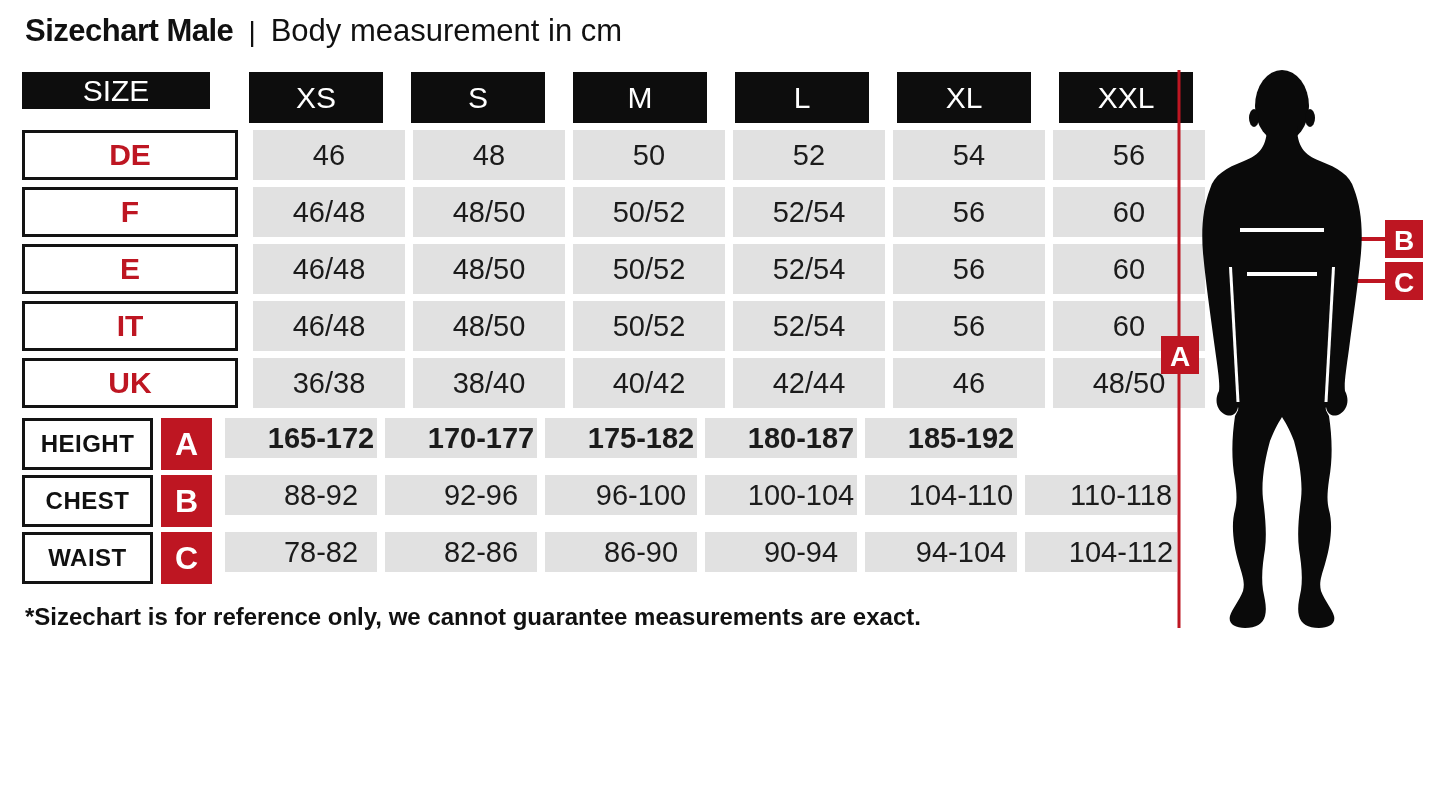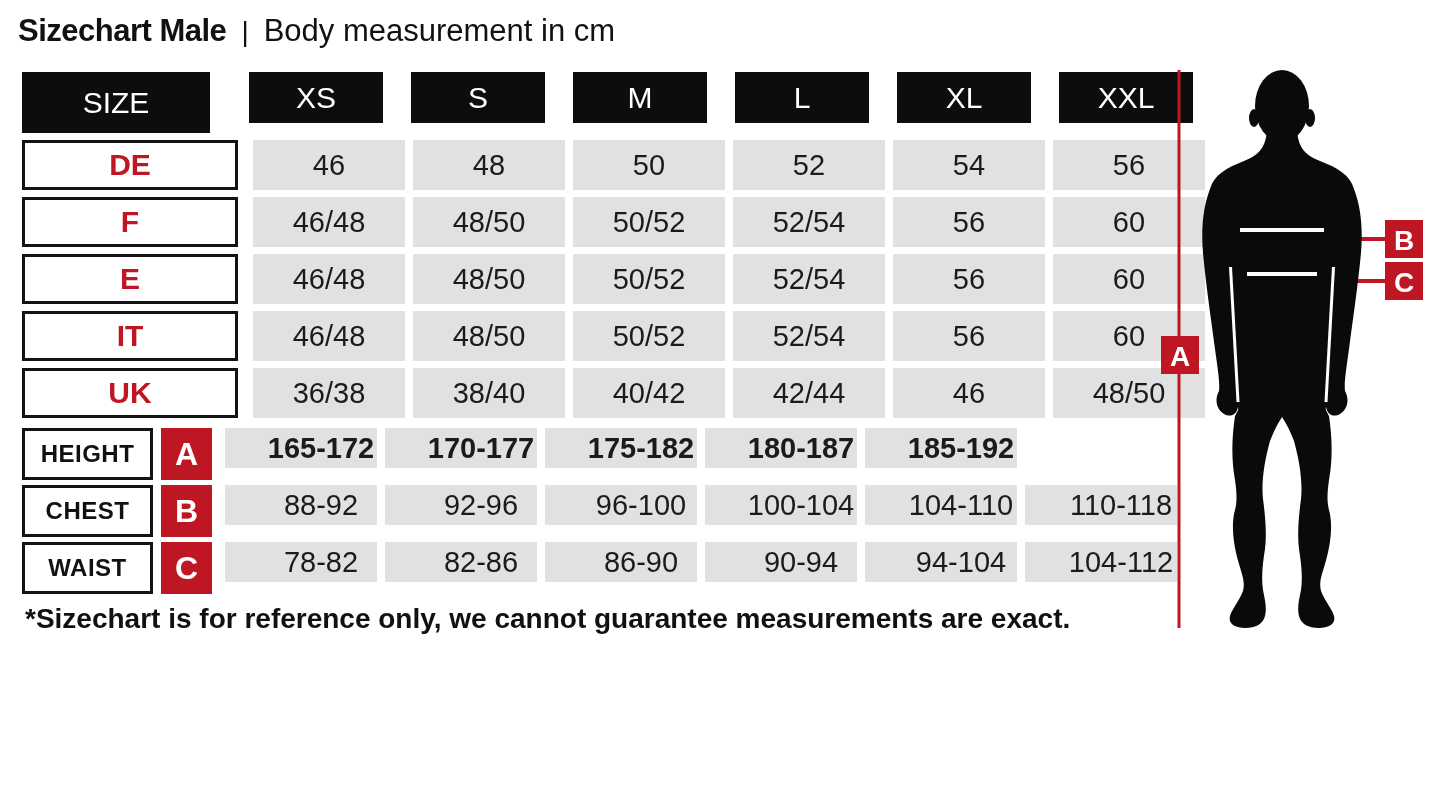--- a/index.html
+++ b/index.html
@@ -1,47 +1,47 @@
 <!DOCTYPE html>
 <html><head>
 <meta charset="utf-8">
 <style>
   html,body{margin:0;padding:0;background:#fff;}
   .page{position:relative;width:1441px;height:795px;background:#ffffff;
         font-family:"Liberation Sans",sans-serif;overflow:hidden;}
 
   
-  .title{position:absolute;left:18px;top:13px;display:flex;align-items:flex-end;
+  .title{position:absolute;left:25px;top:13px;display:flex;align-items:flex-end;
          gap:15px;color:#111;font-size:31px;white-space:nowrap;}
   .title .main{font-weight:700;letter-spacing:-0.5px;}
   .title .sep{font-weight:400;font-size:28px;transform:translateY(-1px);}
   .title .sub{font-weight:400;}
 
   
   .tbl{position:absolute;left:22px;top:72px;}
   .row{display:flex;margin-bottom:7px;}
   .box{display:flex;align-items:center;justify-content:center;box-sizing:border-box;}
-  .size-hd{width:188px;height:61px;background:#0d0d0d;color:#fff;font-size:30px;margin-right:15px;}
+  .size-hd{width:188px;height:37px;background:#0d0d0d;color:#fff;font-size:30px;margin-right:15px;}
   .col-hd{width:134px;height:51px;background:#0d0d0d;color:#fff;font-size:30px;margin-right:4px;margin-left:24px;}
   .row .col-hd:last-child,.row .cell:last-child{margin-right:0;}
   .lbl{width:216px;height:50px;border:3px solid #131313;background:#fff;color:#be1622;
        font-weight:700;font-size:30px;margin-right:15px;}
   .cell{width:152px;height:50px;background:#e1e1e1;color:#1b1b1b;font-size:29px;margin-right:8px;}
 
   
   .m-first{margin-top:10px;}
   .m-row{margin-bottom:5px;}
   .m-lbl{width:131px;height:52px;border:3px solid #131313;background:#fff;color:#111;
          font-weight:700;font-size:24px;letter-spacing:0.5px;text-align:center;}
   .letter{width:51px;height:52px;background:#be1622;color:#fff;font-weight:700;
           font-size:32px;margin-left:8px;margin-right:13px;}
   .m-row .cell{height:40px;padding-left:40px;}
   .bold-vals .cell{font-weight:700;}
 
-  .footnote{position:absolute;left:25px;top:603px;font-size:28px;font-weight:700;color:#111;}
+  .footnote{position:absolute;left:25px;top:603px;font-size:24px;font-weight:700;color:#111;}
 
   
   .figure{position:absolute;left:1155px;top:62px;width:286px;height:575px;}
   .figure svg{display:block;}
 </style>
 </head>
 <body>
 
 <div class="page">
 

